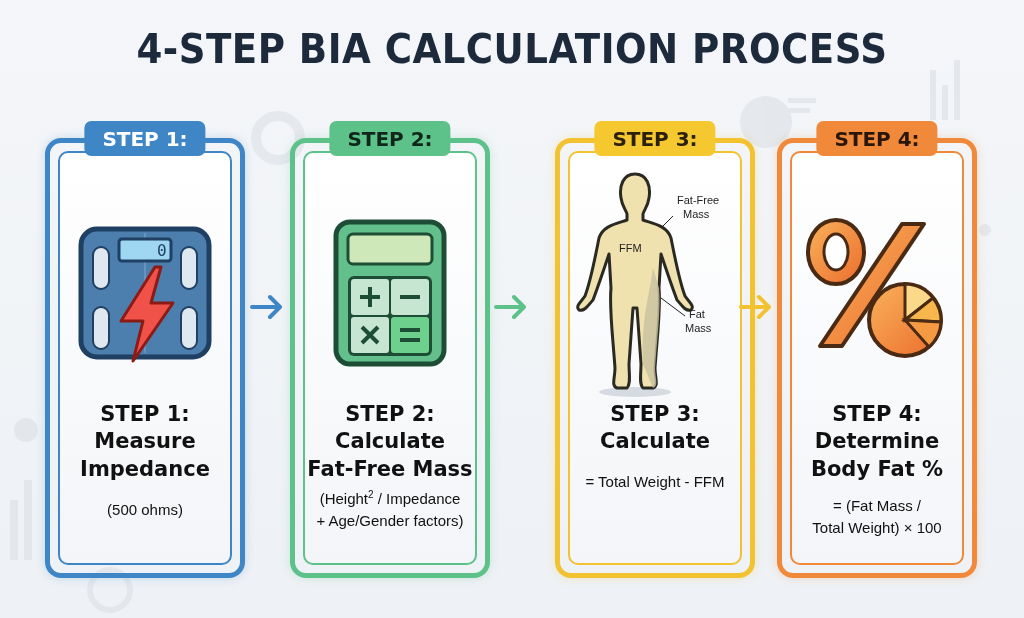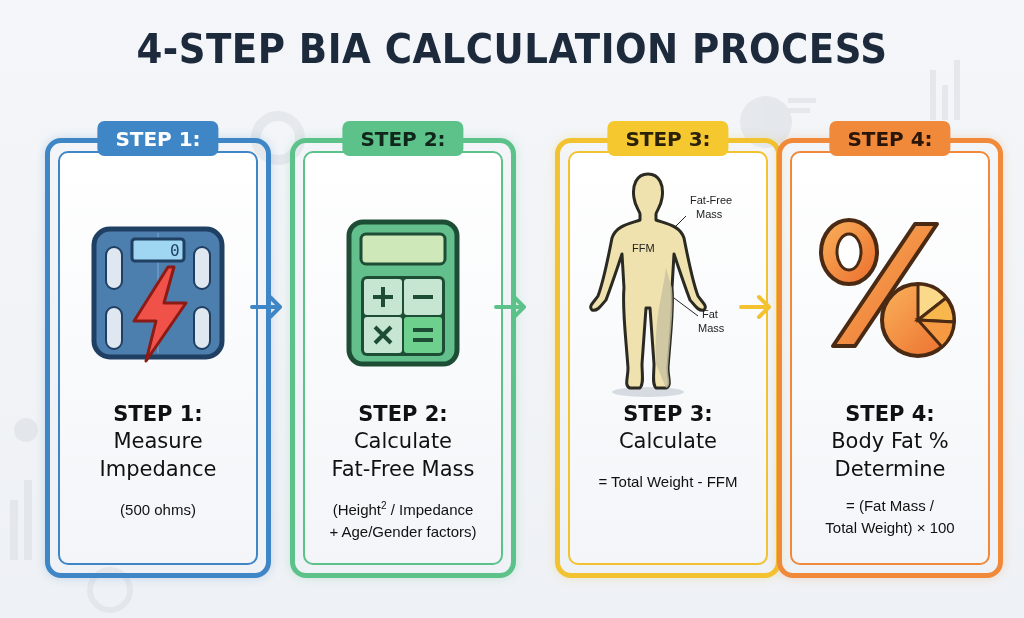--- a/index.html
+++ b/index.html
@@ -12,21 +12,21 @@
   }
   .bg-deco { position: absolute; pointer-events: none; }
   .title {
     position: absolute; left: 0; right: 0; top: 26px;
     text-align: center; font-size: 40px; font-weight: 900;
     color: #1c2a3c; letter-spacing: 0.5px;
     font-family: "DejaVu Sans", sans-serif;
     transform: scaleX(0.93);
   }
   .card {
-    position: absolute; top: 138px; width: 226px; height: 440px;
+    position: absolute; top: 138px; width: 200px; height: 440px;
     border-radius: 16px; border: 5px solid; padding: 10px;
   }
   .card .inner {
     position: absolute; inset: 8px; border-radius: 10px;
     border: 2.5px solid; background: linear-gradient(180deg,#ffffff 0%,#f3f5f8 100%);
   }
   .badge {
     position: absolute; top: -22px; left: 50%; transform: translateX(-50%);
     padding: 6px 18px 5px; border-radius: 7px;
     font-size: 20px; font-weight: 900; white-space: nowrap;
@@ -34,22 +34,22 @@
   }
   .icon-box {
     position: absolute; left: 0; right: 0; top: 40px; height: 220px;
     display: flex; align-items: center; justify-content: center;
   }
   .text {
     position: absolute; left: 6px; right: 6px; top: 258px;
     text-align: center;
   }
   .step-h { font-size: 21px; font-weight: 900; color: #111; line-height: 26px; font-family: "DejaVu Sans", sans-serif; }
-  .step-t { font-size: 21px; font-weight: 400; color: #111; line-height: 28px; font-family: "DejaVu Sans", sans-serif; }
-  .step-f { font-size: 15px; color: #111; line-height: 22px; margin-top: 12px; }
+  .step-t { font-size: 21px; font-weight: 700; color: #111; line-height: 28px; font-family: "DejaVu Sans", sans-serif; }
+  .step-f { font-size: 15px; color: #111; line-height: 22px; margin-top: 1px; }
   .arrow {
     position: absolute; top: 292px; width: 34px; height: 30px;
   }
   sup { font-size: 10px; }
 </style>
 </head>
 <body>
 
 <svg class="bg-deco" width="1024" height="618" style="left:0;top:0">
   <g fill="#e1e5ea" opacity="0.8">
@@ -174,20 +174,20 @@
       <ellipse cx="34" cy="34" rx="12" ry="18" fill="#fff" stroke="#4a2a12" stroke-width="3"></ellipse>
       <path d="M100 6 L122 6 L40 128 L18 128 Z" fill="url(#og)" stroke="#4a2a12" stroke-width="4" stroke-linejoin="round"></path>
       <circle cx="103" cy="102" r="36" fill="url(#og)" stroke="#4a2a12" stroke-width="4"></circle>
       <path d="M103 102 L103 66 A36 36 0 0 1 131 80 Z" fill="#fbd98a" stroke="#4a2a12" stroke-width="3"></path>
       <path d="M103 102 L131 80 A36 36 0 0 1 139 104 Z" fill="#f7b74d" stroke="#4a2a12" stroke-width="3"></path>
       <path d="M103 102 L139 104 A36 36 0 0 1 127 129 Z" fill="#f59a42" stroke="#4a2a12" stroke-width="3"></path>
     </svg>
   </div>
   <div class="text">
     <div class="step-h">STEP 4:</div>
+    <div class="step-t">Determine</div>
     <div class="step-t">Body Fat %</div>
-    <div class="step-t">Determine</div>
     <div class="step-f" style="margin-top:12px">
       <span>= (Fat Mass /</span><br>
       <span>Total Weight) × 100</span>
     </div>
   </div>
 </div>
 
 </body></html>

